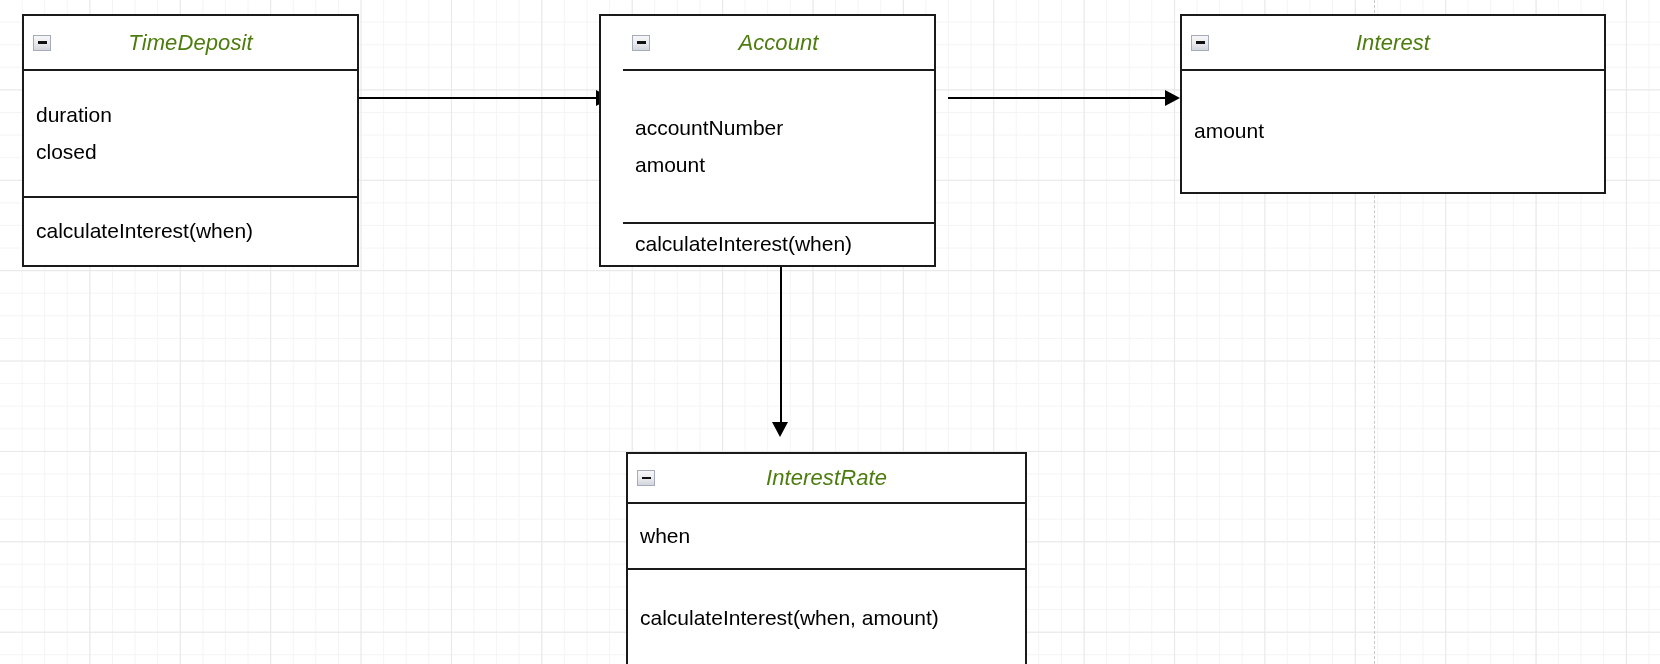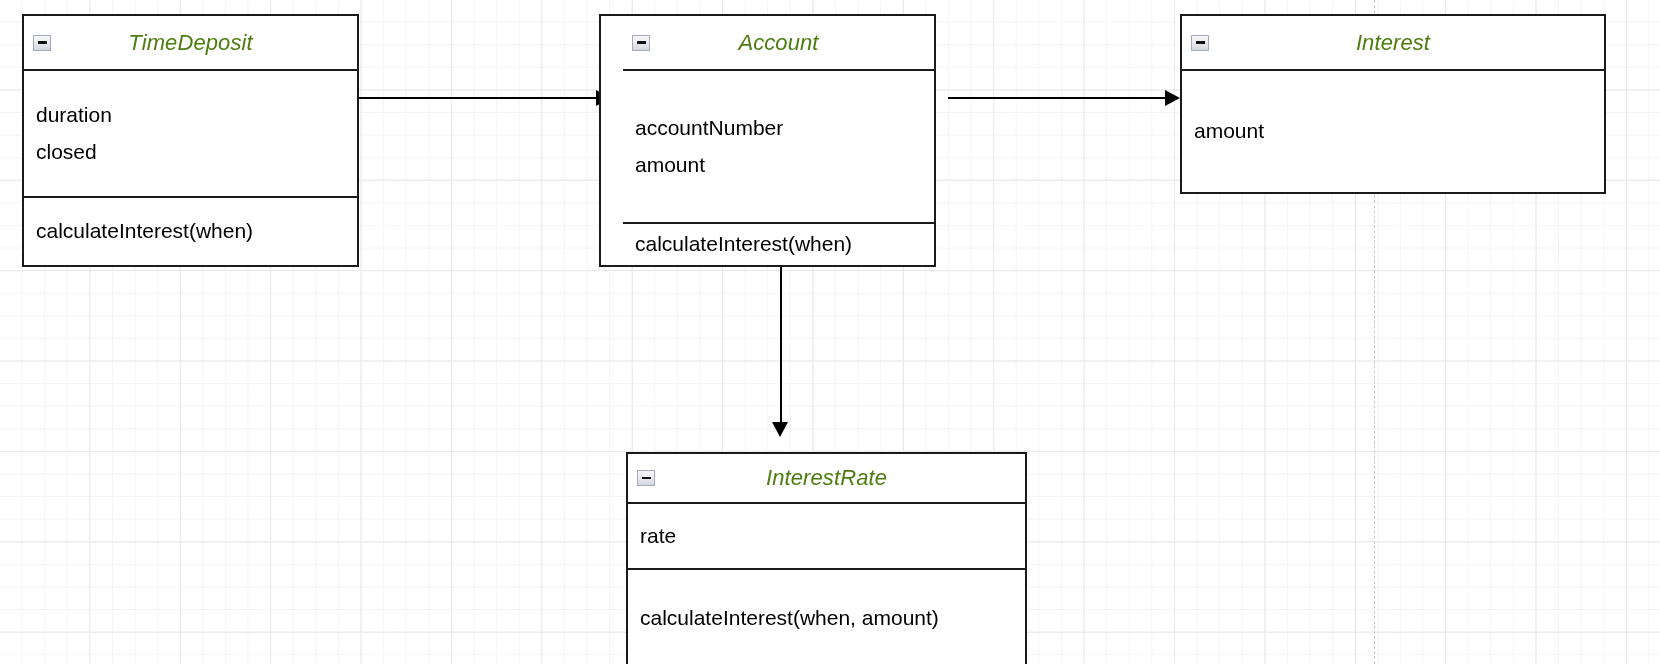--- a/index.html
+++ b/index.html
@@ -186,21 +186,21 @@
       <div class="uml-member">amount</div>
     </div>
   </div>
 
   <div class="uml-class" style="left:626px; top:452px; width:401px; height:217px;">
     <div class="uml-header" style="height:50px;">
       <span class="collapse-icon"></span>
       <span class="uml-title">InterestRate</span>
     </div>
     <div class="uml-compartment with-sep" style="height:66px;">
-      <div class="uml-member">rate</div>
+      <div class="uml-member">when</div>
     </div>
     <div class="uml-compartment" style="flex:1;">
       <div class="uml-member">calculateInterest(when, amount)</div>
     </div>
   </div>
 
   <div class="edge edge-h" style="left:359px; top:97px; width:238px;"></div>
   <div class="arrowhead-right" style="left:596px; top:90px;"></div>
 
   <div class="edge edge-h" style="left:948px; top:97px; width:218px;"></div>

